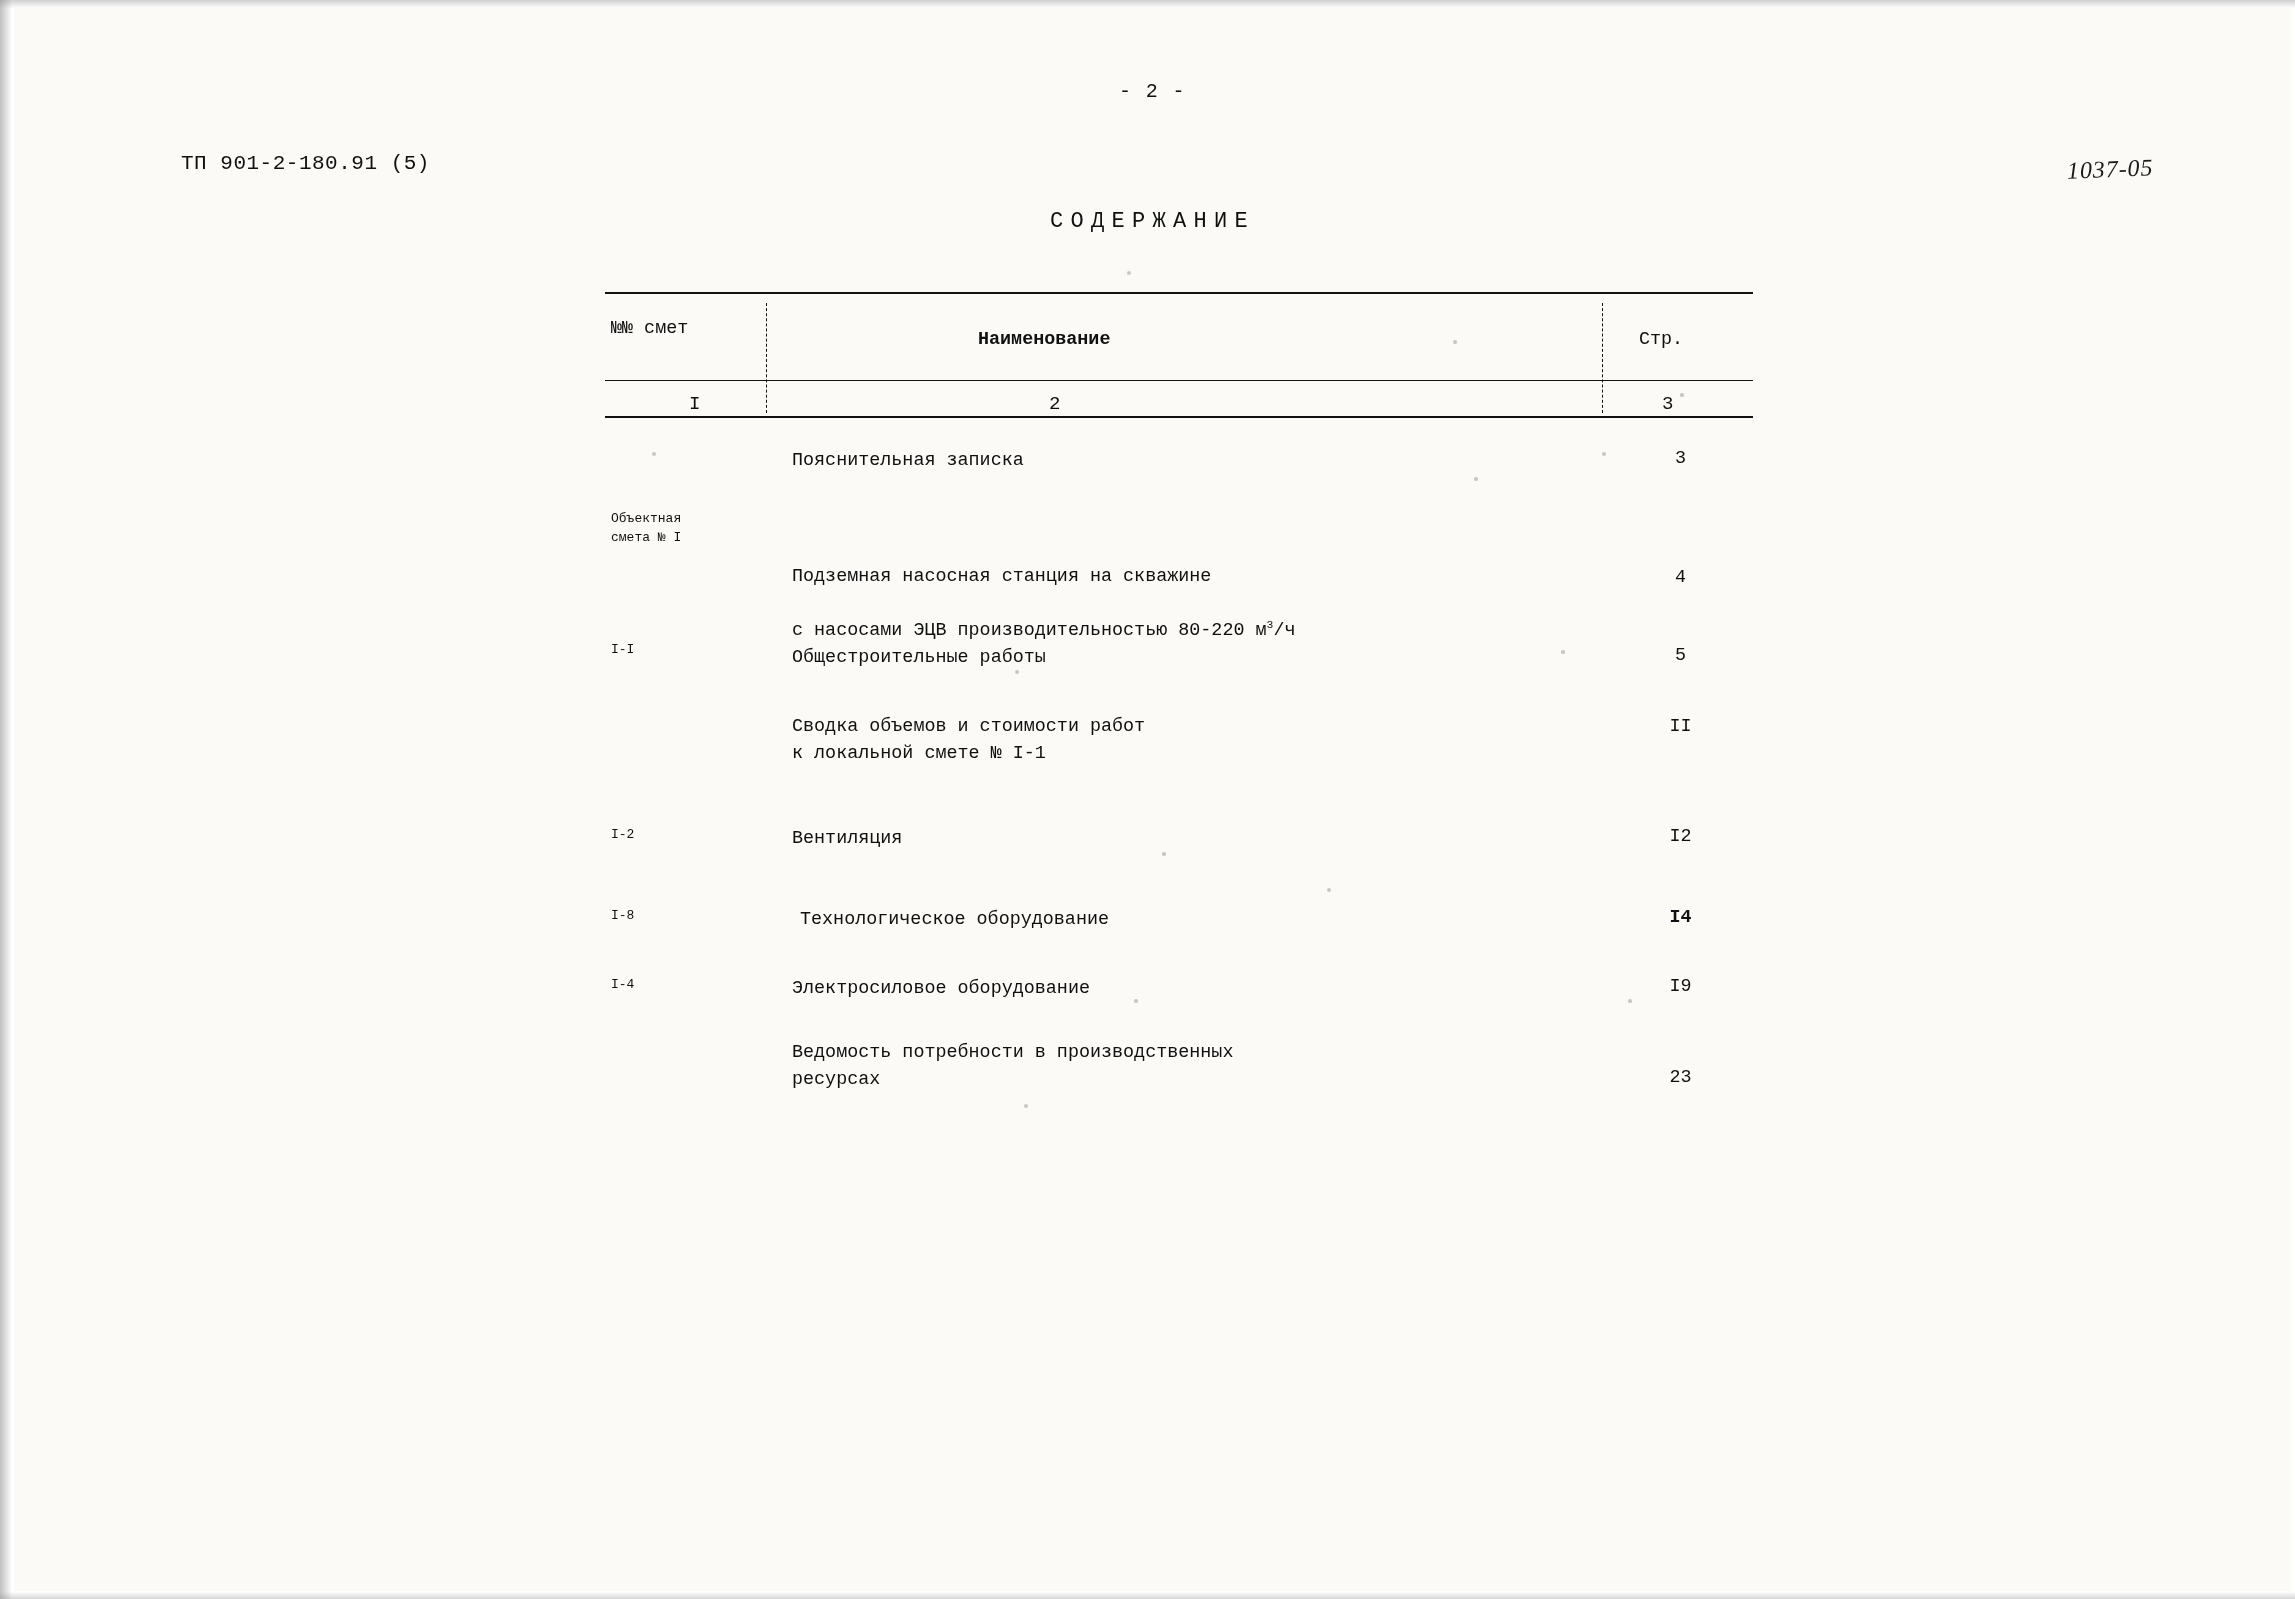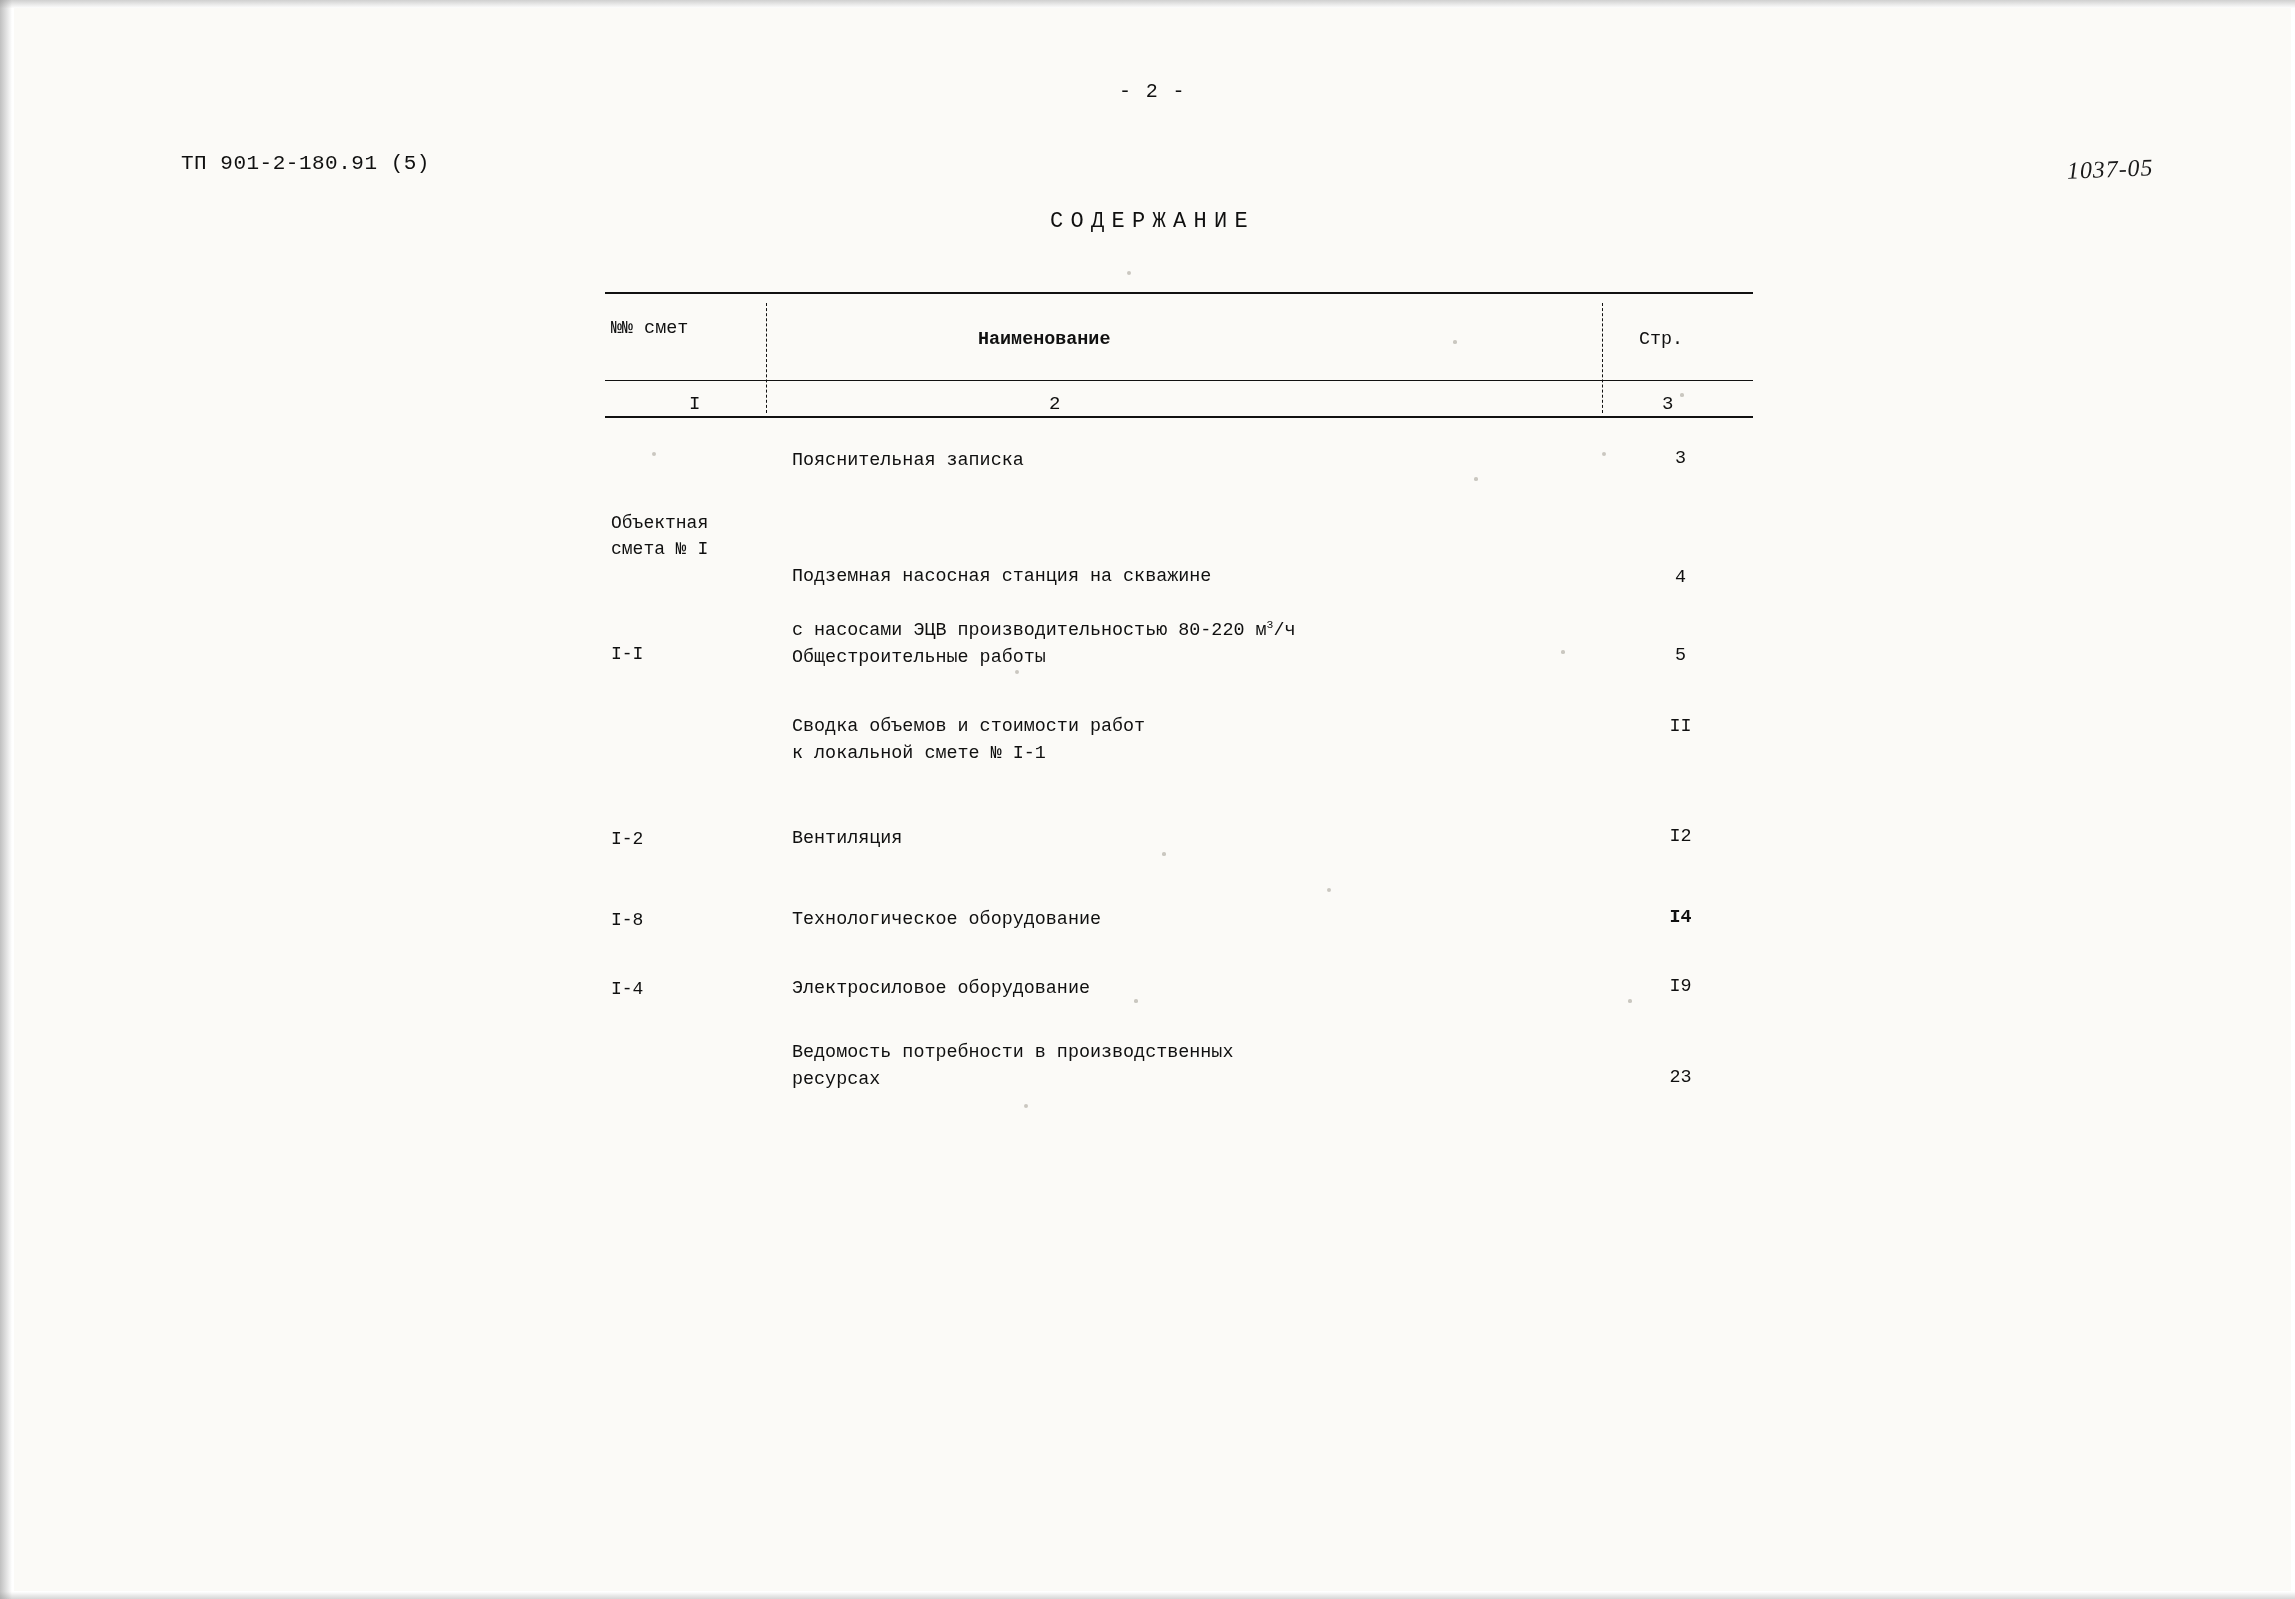--- a/index.html
+++ b/index.html
@@ -106,21 +106,21 @@
   .colnum {
     position: absolute;
     font-size: 19px;
   }
   .colnum-1 { left: 689px; top: 393px; }
   .colnum-2 { left: 1049px; top: 393px; }
   .colnum-3 { left: 1662px; top: 393px; }
 
   .row-code {
     position: absolute;
-    font-size: 18px;
+    font-size: 13px;
     line-height: 1.45;
     white-space: pre-line;
   }
   .row-name {
     position: absolute;
     left: 792px;
     font-size: 18.4px;
     line-height: 1.45;
     white-space: pre-line;
   }
@@ -187,21 +187,21 @@
   <div class="row-code" style="left:611px; top:714px;"></div>
   <div class="row-name" style="top:714px;">Сводка объемов и стоимости работ
 к локальной смете № I-1</div>
   <div class="row-page" style="top:716px;">II</div>
 
   <div class="row-code" style="left:611px; top:826px;">I-2</div>
   <div class="row-name" style="top:826px;">Вентиляция</div>
   <div class="row-page" style="top:826px;">I2</div>
 
   <div class="row-code" style="left:611px; top:907px;">I-8</div>
-  <div class="row-name" style="top:907px;">Технологическое оборудование</div>
+  <div class="row-name" style="top:907px;margin-left:8px;">Технологическое оборудование</div>
   <div class="row-page" style="top:907px;font-weight:bold;">I4</div>
 
   <div class="row-code" style="left:611px; top:976px;">I-4</div>
   <div class="row-name" style="top:976px;">Электросиловое оборудование</div>
   <div class="row-page" style="top:976px;">I9</div>
 
   <div class="row-code" style="left:611px; top:1040px;"></div>
   <div class="row-name" style="top:1040px;">Ведомость потребности в производственных
 ресурсах</div>
   <div class="row-page" style="top:1067px;">23</div>

